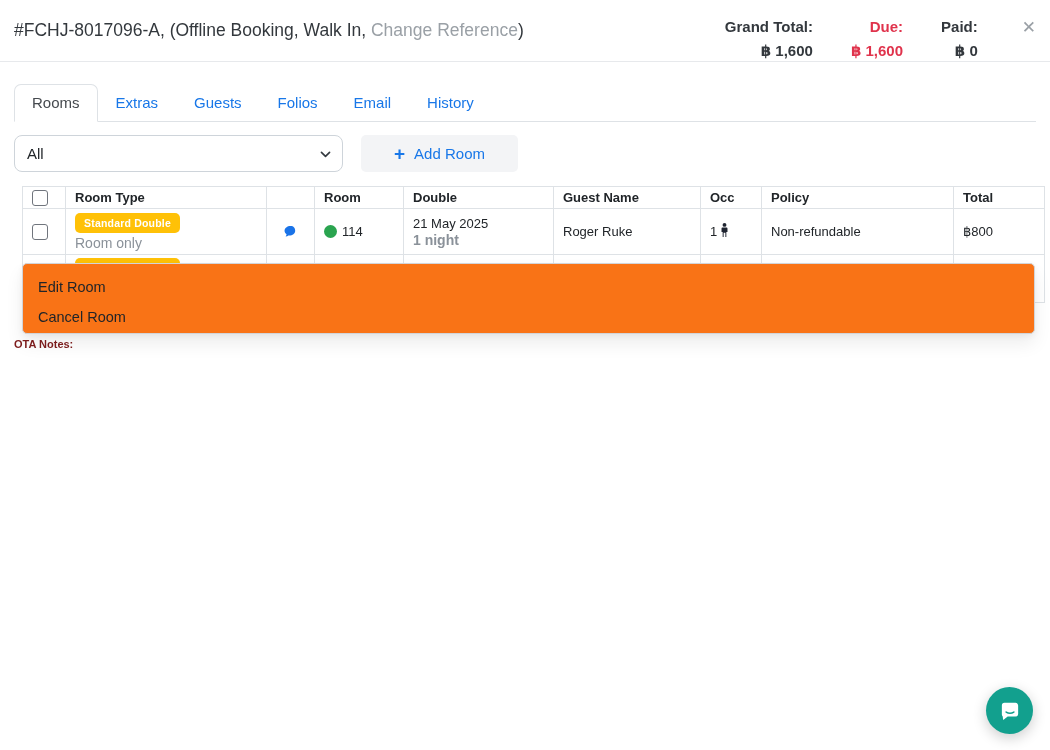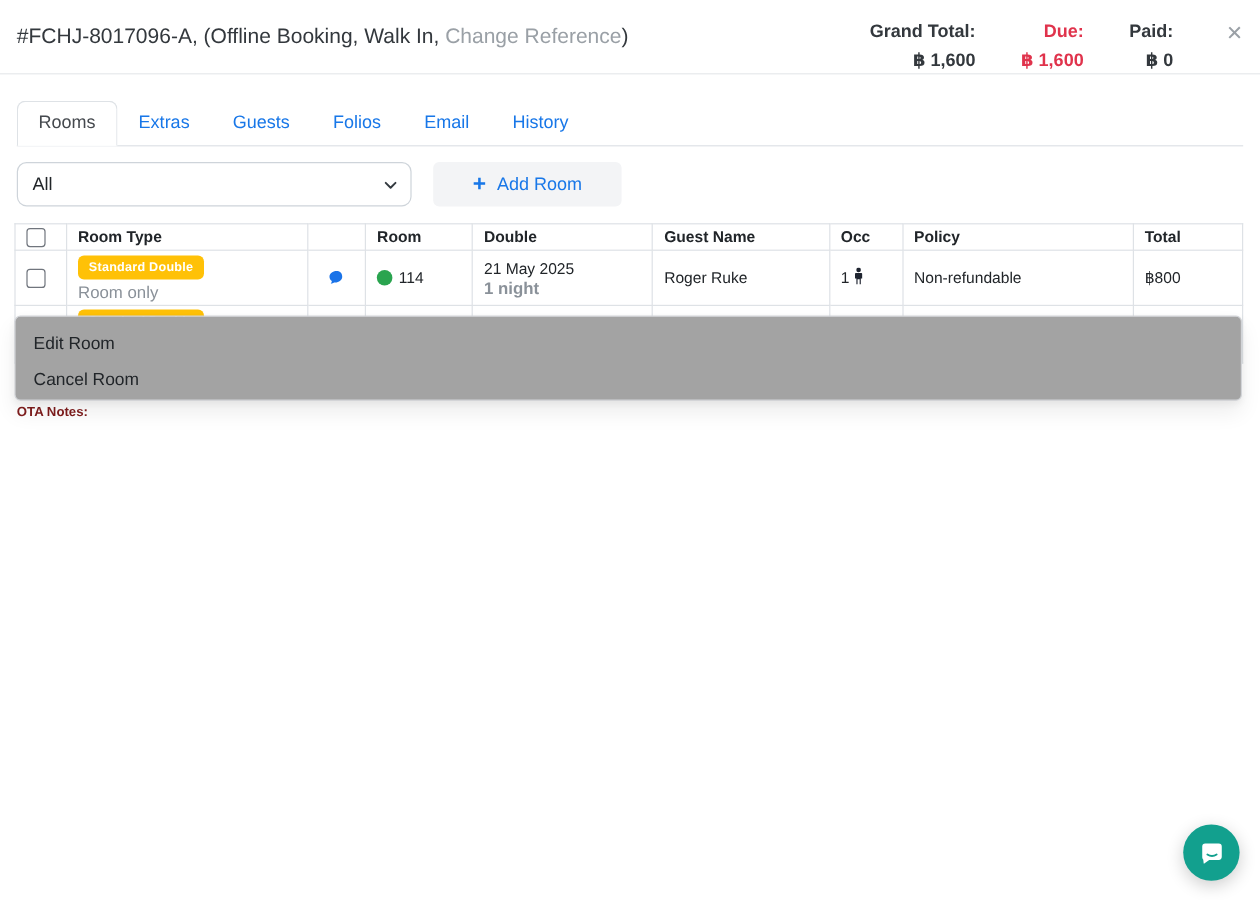--- a/index.html
+++ b/index.html
@@ -49,21 +49,21 @@
   }
   .chevron { position:absolute; right:11px; top:50%; transform:translateY(-50%); pointer-events:none; display:flex; }
   .add-room-btn {
     width:157px; height:37px; border:none; border-radius:5px; background:#f3f4f6;
     color:#1877e8; font-size:15px; display:flex; align-items:center; justify-content:center;
     gap:9px; cursor:pointer; font-family:inherit;
   }
   .add-room-btn .plus { font-size:19px; font-weight:700; line-height:1; margin-top:-1px; }
 
   
-  .table-wrap { position:relative; margin:14px 14px 0 12px; }
+  .table-wrap { position:relative; margin:14px 14px 0 22px; }
   table { width:100%; border-collapse:collapse; table-layout:fixed; }
   th, td { border:1px solid #dee2e6; padding:2px 9px; font-size:13px; text-align:left; vertical-align:middle; color:#212529; }
   thead th { font-weight:700; height:22px; }
   tbody tr.data-row td { height:46px; }
   tbody tr.covered-row td { height:48px; vertical-align:top; padding-top:3px; }
   .badge {
     display:inline-block; background:#ffc107; color:#fff; font-size:10.5px;
     font-weight:700; padding:4px 9px; border-radius:5px; letter-spacing:.2px; white-space:nowrap;
   }
   .muted { color:#8a9199; }
@@ -74,21 +74,21 @@
   .occ-cell { display:flex; align-items:center; gap:3px; }
   input[type="checkbox"] {
     appearance:none; -webkit-appearance:none; width:16px; height:16px; margin:0;
     border:1.6px solid #70757d; border-radius:3px; background:#fff; cursor:pointer; display:block;
   }
   .chat-icon { display:flex; justify-content:center; }
 
   
   .context-menu {
     position:absolute; left:0; top:77px; width:calc(100% - 1px); height:71px;
-    background:#a3a3a3; border:1px solid #d2d4d8; border-radius:5px; z-index:20;
+    background:#f97316; border:1px solid #d2d4d8; border-radius:5px; z-index:20;
     box-shadow:0 10px 18px rgba(0,0,0,.07), 0 2px 6px rgba(0,0,0,.05);
     padding:8px 0;
   }
   .menu-item { padding:4px 15px; font-size:14.5px; line-height:22px; color:#212529; cursor:pointer; }
 
   
   .ota-notes { margin:35px 14px 0 14px; font-size:11px; font-weight:700; color:#7f1d1d; }
   .intercom-btn {
     position:absolute; right:17px; bottom:16px; width:47px; height:47px; border:none;
     border-radius:50%; background:#12a08e; display:flex; align-items:center; justify-content:center;

